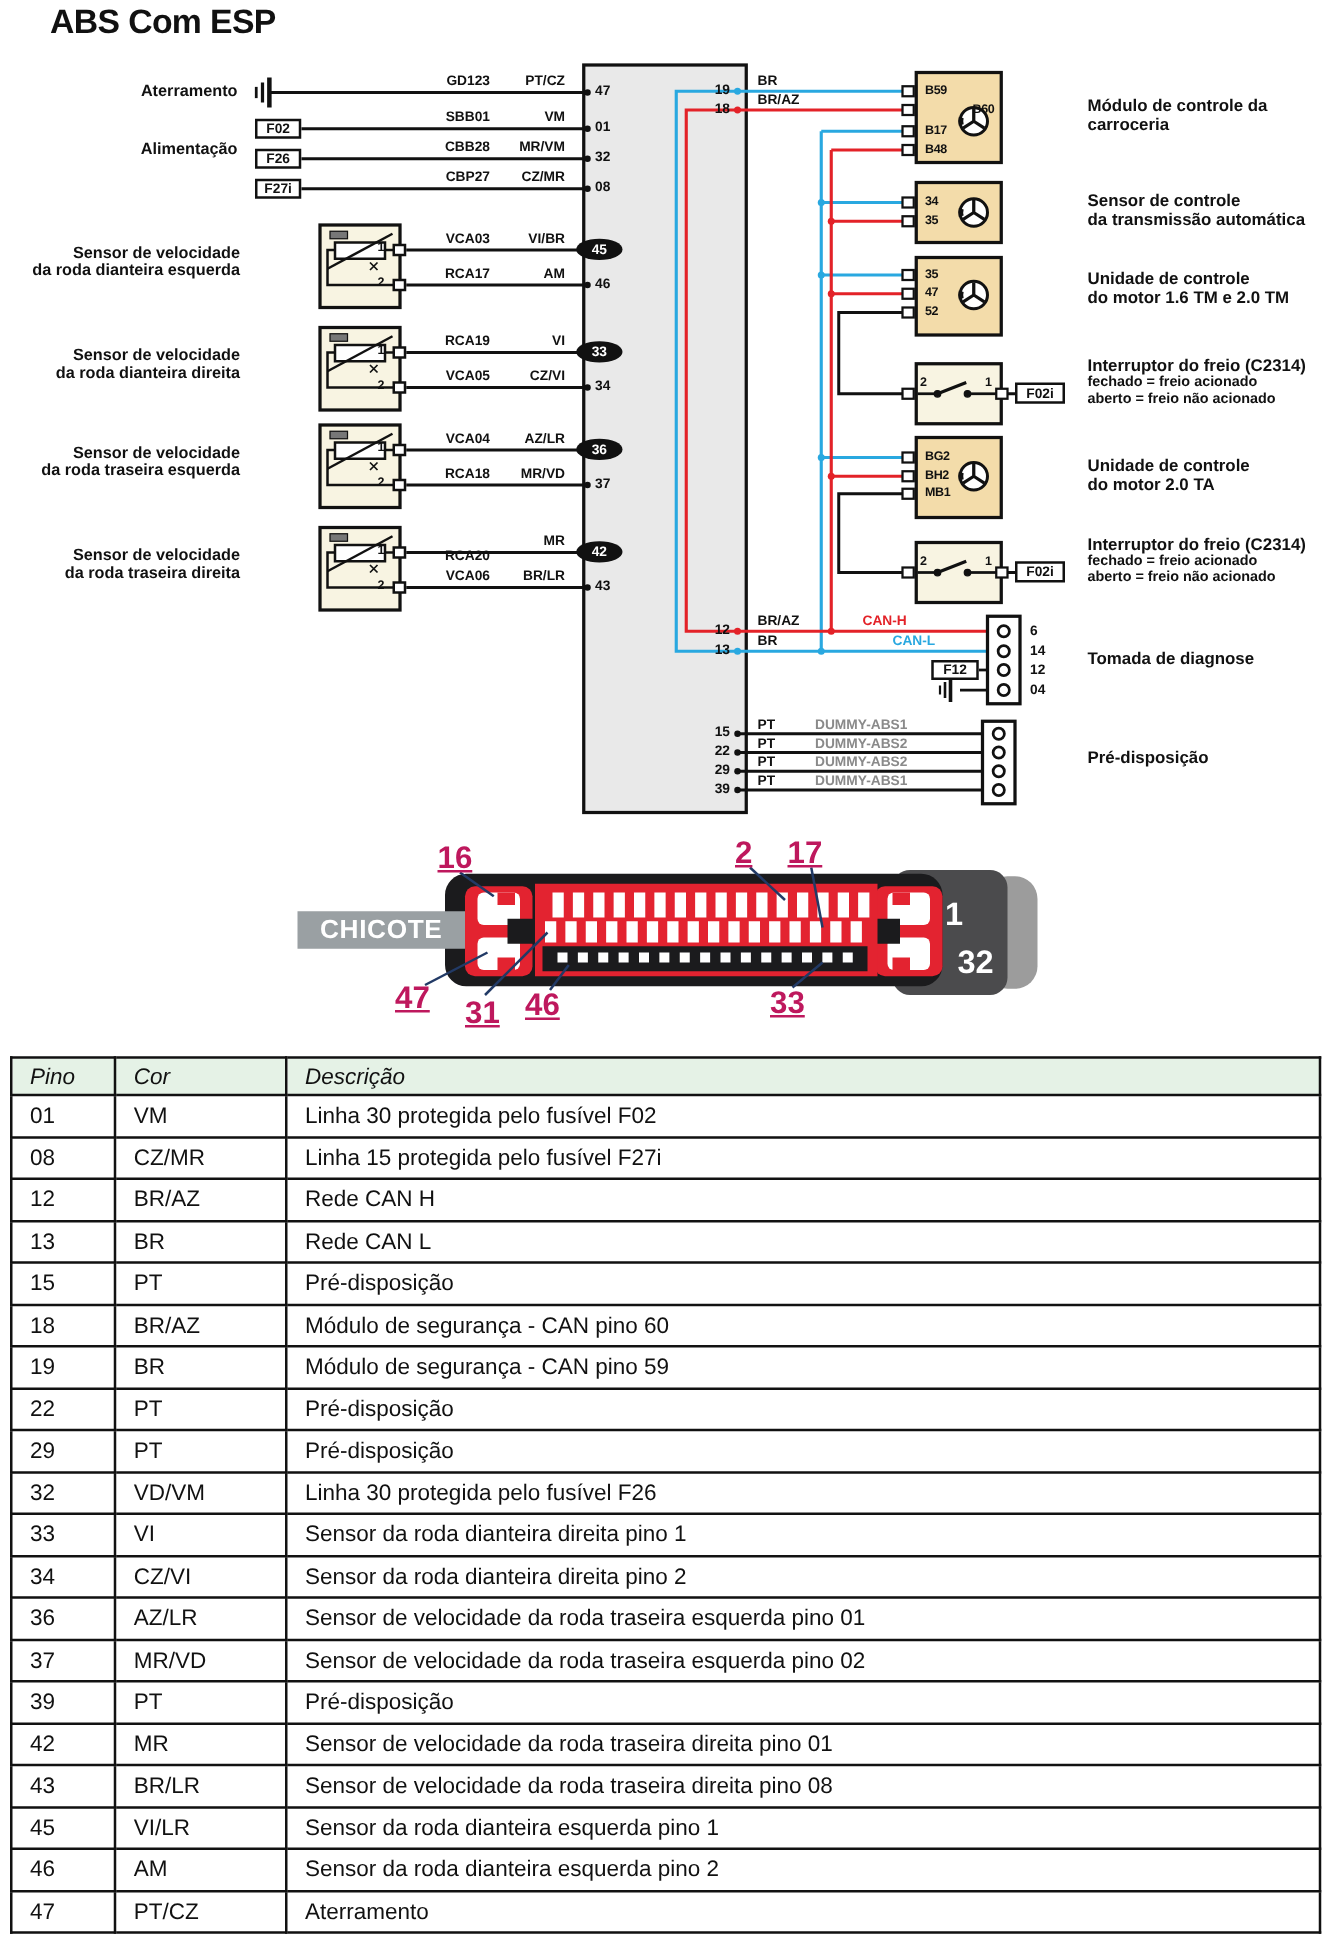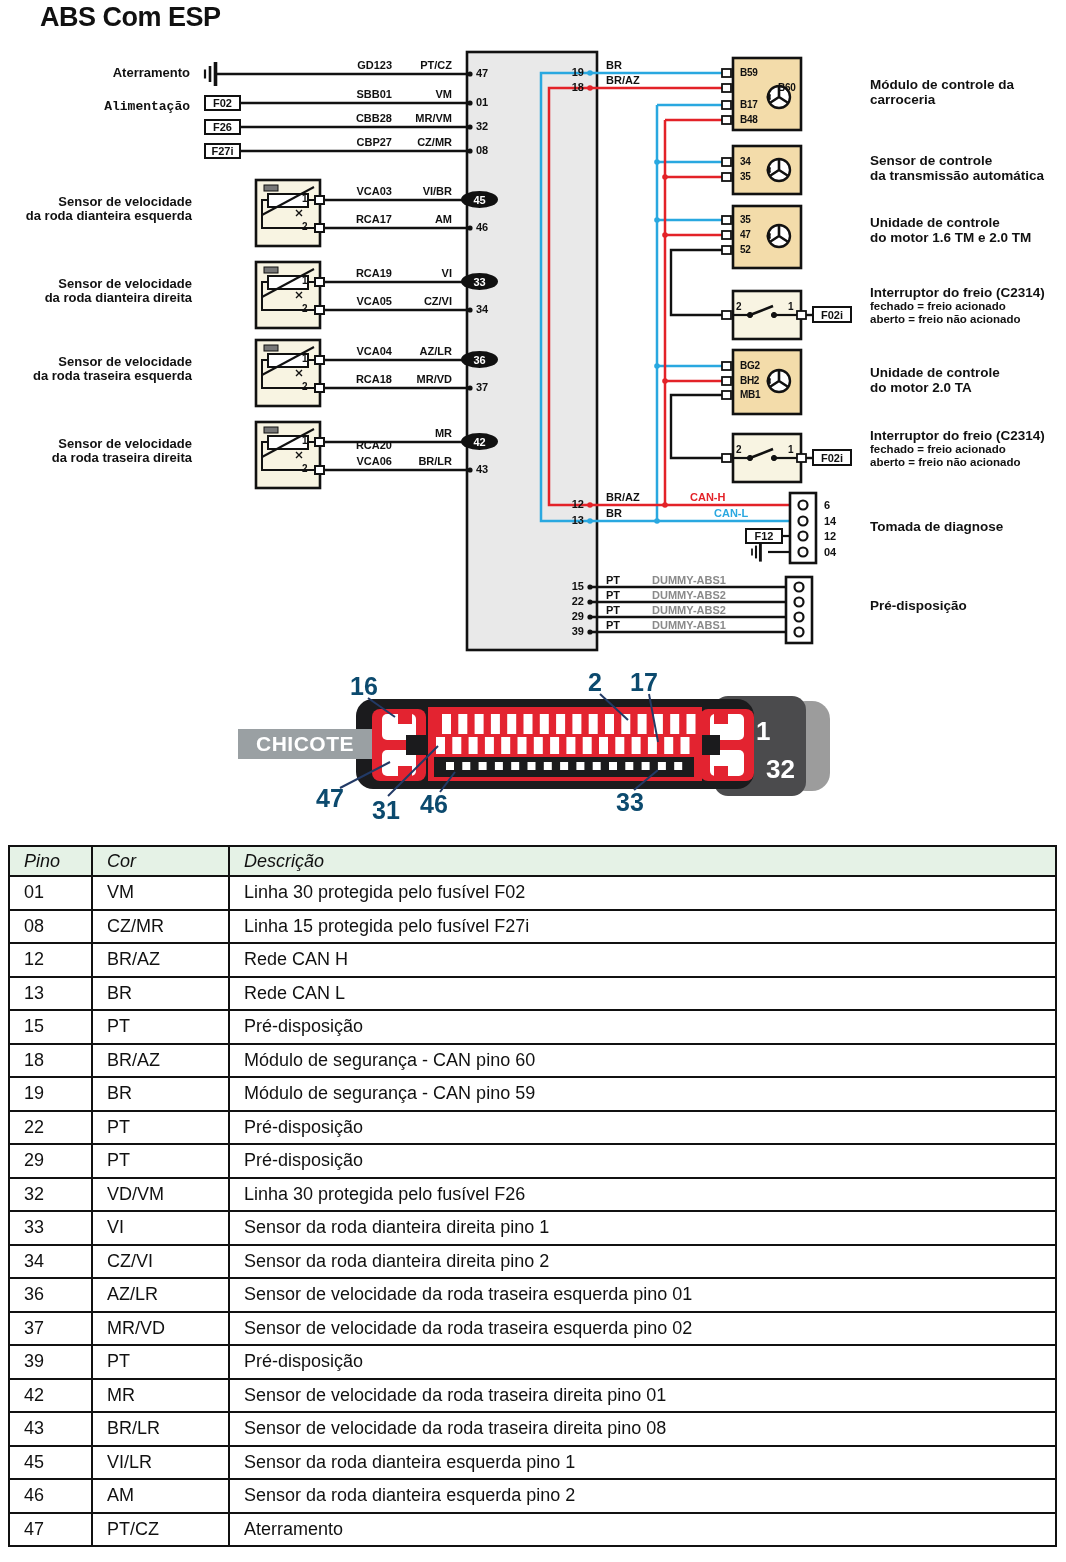--- a/index.html
+++ b/index.html
@@ -14,21 +14,21 @@
   .mpin{font-weight:bold;font-size:10px;letter-spacing:-0.3px;white-space:nowrap;}
   .desc{font-weight:bold;font-size:13.5px;line-height:15px;white-space:nowrap;}
   .subdesc{font-weight:bold;font-size:11.5px;line-height:13px;white-space:nowrap;}
   .oval{position:absolute;width:37px;height:17px;background:#111;border-radius:50%;
         color:#fff;font-weight:bold;font-size:11px;display:flex;align-items:center;justify-content:center;}
   .fuse{position:absolute;background:#fff;border:2.4px solid #111;display:flex;align-items:center;
         justify-content:center;font-weight:bold;font-size:11px;box-sizing:border-box;white-space:nowrap;}
   .gray{color:#8a8a8a;}
   .red{color:#e32228;}
   .blue{color:#29a8e0;margin-left:24px;}
-  .callout{font-weight:900;font-size:25px;color:#0c4a6e;white-space:nowrap;}
+  .callout{font-weight:900;font-size:25px;color:#be185d;white-space:nowrap;text-decoration:underline;}
   .callout-w{font-weight:900;font-size:26px;color:#fff;white-space:nowrap;}
   .banner{background:#9aa0a3;color:#fff;font-weight:900;font-size:21px;letter-spacing:0.5px;
           display:flex;align-items:center;justify-content:center;}
   table.pins{position:absolute;left:8px;top:845px;width:1049px;border-collapse:collapse;
              font-size:18px;border-radius:13px;}
   table.pins th,table.pins td{border:2px solid #111;padding:2px 4px 2px 14px;text-align:left;
              white-space:nowrap;overflow:hidden;}
   table.pins th{background:#e5f2e6;font-style:italic;font-weight:normal;height:24px;}
   table.pins td{background:#fff;height:27.5px;}
   table.pins .c1{width:63px;}
@@ -305,21 +305,21 @@
         <line x1="649" y1="694" x2="658" y2="742"></line>
         <line x1="340" y1="788" x2="390" y2="762"></line>
         <line x1="388" y1="796" x2="438" y2="746"></line>
         <line x1="440" y1="792" x2="455" y2="772"></line>
         <line x1="634" y1="790" x2="658" y2="770"></line>
       </g>
     </g>
   </svg>
 
   <div class="abs lblR" style="left:30px;top:66px;width:160px;">Aterramento</div>
-  <div class="abs lblR" style="left:30px;top:100px;width:160px;font-family:Liberation Mono, monospace;">Alimentação</div>
+  <div class="abs lblR" style="left:30px;top:112px;width:160px;">Alimentação</div>
 
   <div class="fuse" style="left:204px;top:95px;width:37px;height:16px;">F02</div>
   <div class="fuse" style="left:204px;top:119px;width:37px;height:16px;">F26</div>
   <div class="fuse" style="left:204px;top:143px;width:37px;height:16px;">F27i</div>
 
   <div class="abs wlbl" style="left:330px;top:59px;width:62px;">GD123</div>
   <div class="abs wlbl" style="left:398px;top:59px;width:54px;">PT/CZ</div>
   <div class="abs pinno" style="left:476px;top:67px;">47</div>
   <div class="abs wlbl" style="left:330px;top:88px;width:62px;">SBB01</div>
   <div class="abs wlbl" style="left:398px;top:88px;width:54px;">VM</div>

